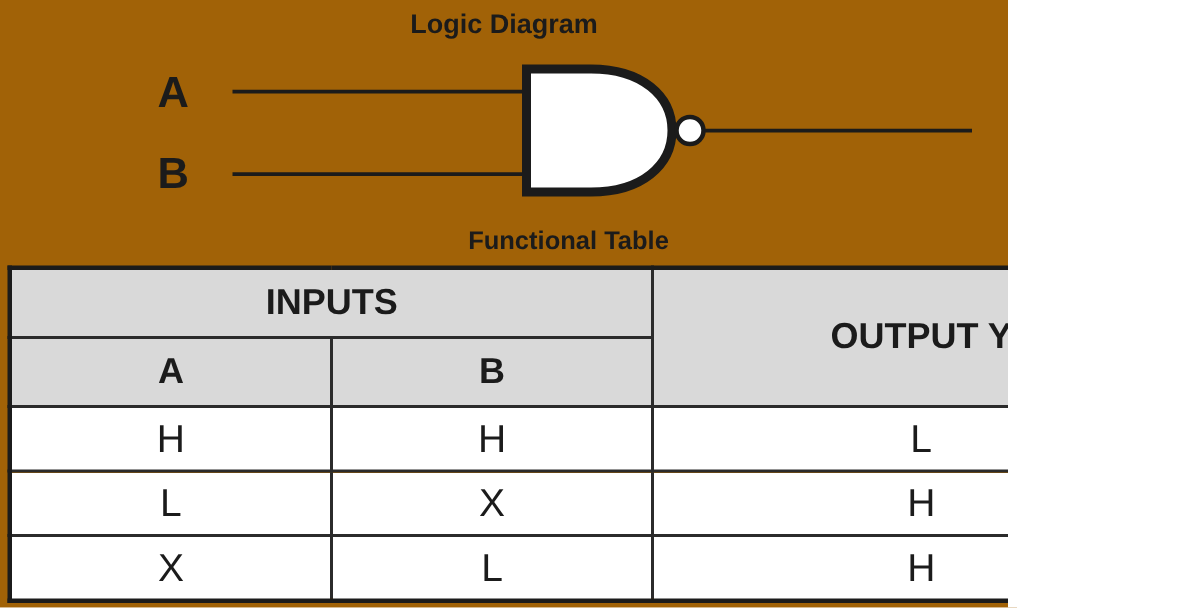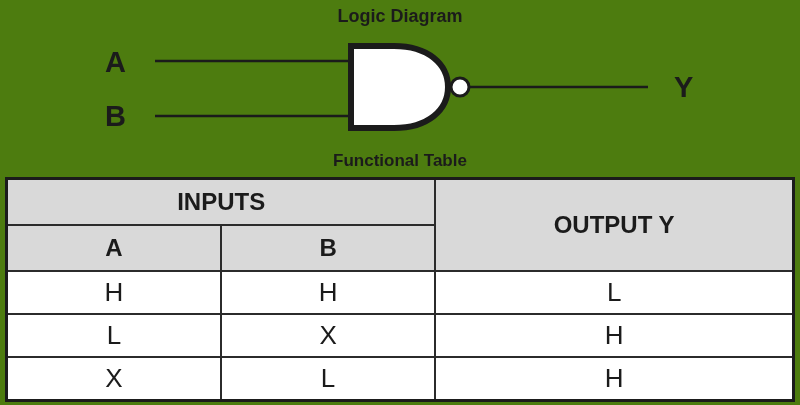--- a/index.html
+++ b/index.html
@@ -3,35 +3,35 @@
 <meta charset="utf-8">
 <style>
   html, body {
     margin: 0;
     padding: 0;
     background: #ffffff;
     font-family: "Liberation Sans", "DejaVu Sans", sans-serif;
   }
   .canvas {
     position: relative;
-    width: 800px;
+    width: 672px;
     height: 405px;
-    background: #4d7c0f;
+    background: #a16207;
     overflow: hidden;
   }
   .fig-title {
     position: absolute;
     left: 0;
     width: 100%;
     text-align: center;
     font-weight: bold;
     color: #1b1b1b;
   }
   .diagram-title { top: 6px; font-size: 18px; }
-  .table-title   { top: 151px; font-size: 17px; }
+  .table-title   { top: 151px; font-size: 17px; padding-left: 43px; }
 
   .gate-svg {
     position: absolute;
     top: 0;
     left: 0;
   }
   .pin-label {
     position: absolute;
     font-weight: bold;
     font-size: 29px;

